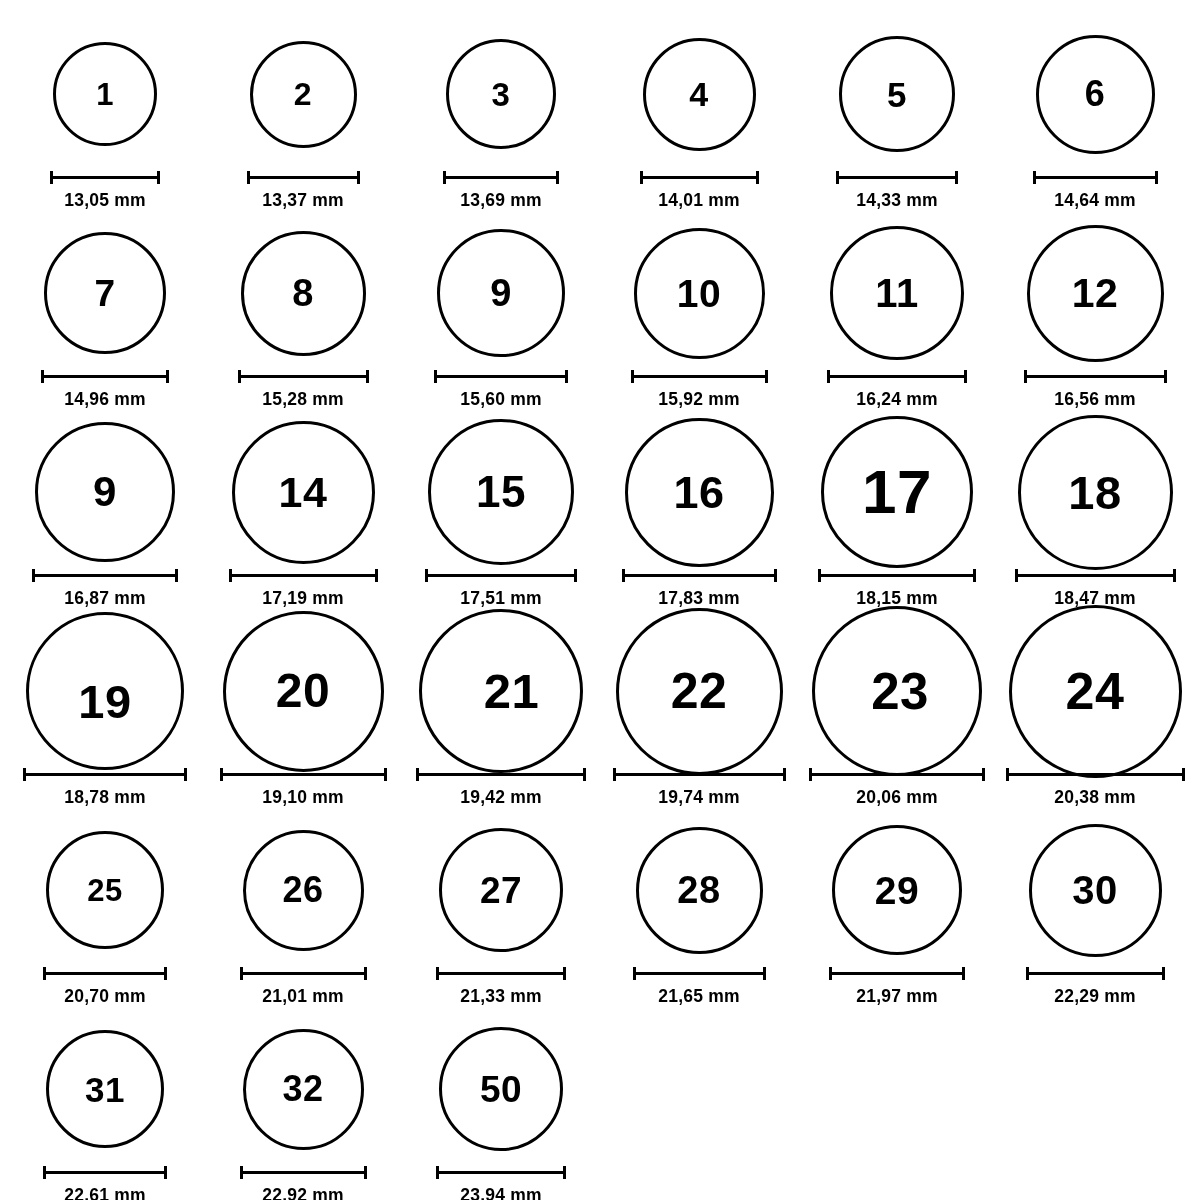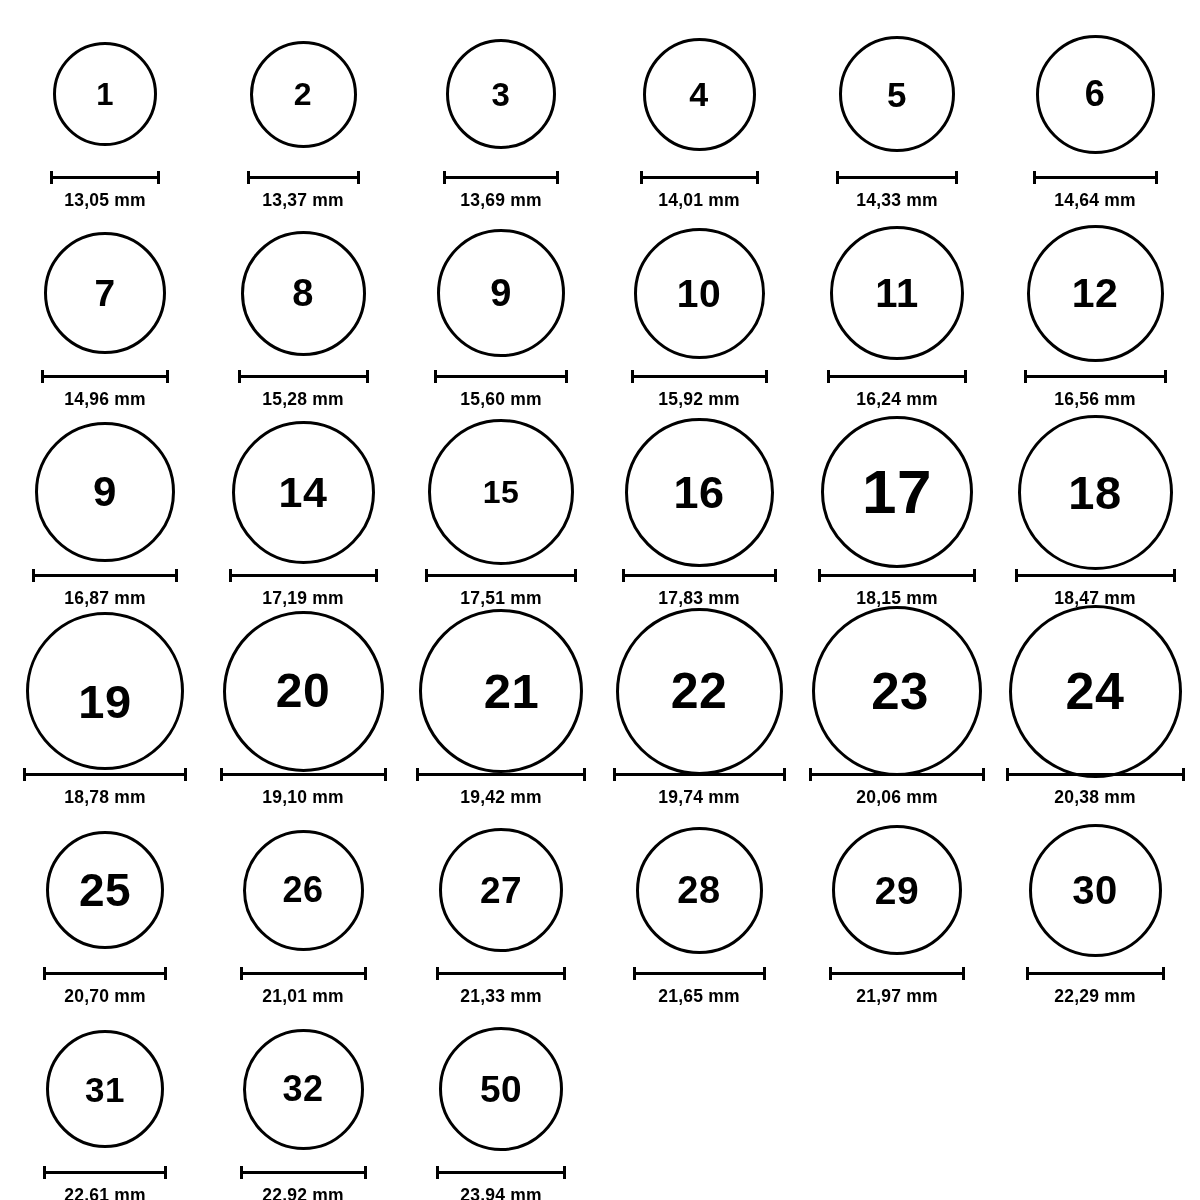--- a/index.html
+++ b/index.html
@@ -304,21 +304,21 @@
             <div class="line"></div>
             <div class="tick left"></div>
             <div class="tick right"></div>
           </div>
         </div>
         <div class="mm">17,19 mm</div>
       </div>
       <div class="cell">
         <div class="circle-wrap">
           <div class="ring" style="width: 146px; height: 146px;">
-            <span class="ring-label" style="font-size: 32px;">15</span>
+            <span class="ring-label" style="font-size: 44px;">15</span>
           </div>
         </div>
         <div class="measure">
           <div class="bar" style="width: 152px;">
             <div class="line"></div>
             <div class="tick left"></div>
             <div class="tick right"></div>
           </div>
         </div>
         <div class="mm">17,51 mm</div>
@@ -454,21 +454,21 @@
             <div class="line"></div>
             <div class="tick left"></div>
             <div class="tick right"></div>
           </div>
         </div>
         <div class="mm">20,38 mm</div>
       </div>
       <div class="cell">
         <div class="circle-wrap">
           <div class="ring" style="width: 118px; height: 118px;">
-            <span class="ring-label" style="font-size: 46px;">25</span>
+            <span class="ring-label" style="font-size: 31px;">25</span>
           </div>
         </div>
         <div class="measure">
           <div class="bar" style="width: 124px;">
             <div class="line"></div>
             <div class="tick left"></div>
             <div class="tick right"></div>
           </div>
         </div>
         <div class="mm">20,70 mm</div>

